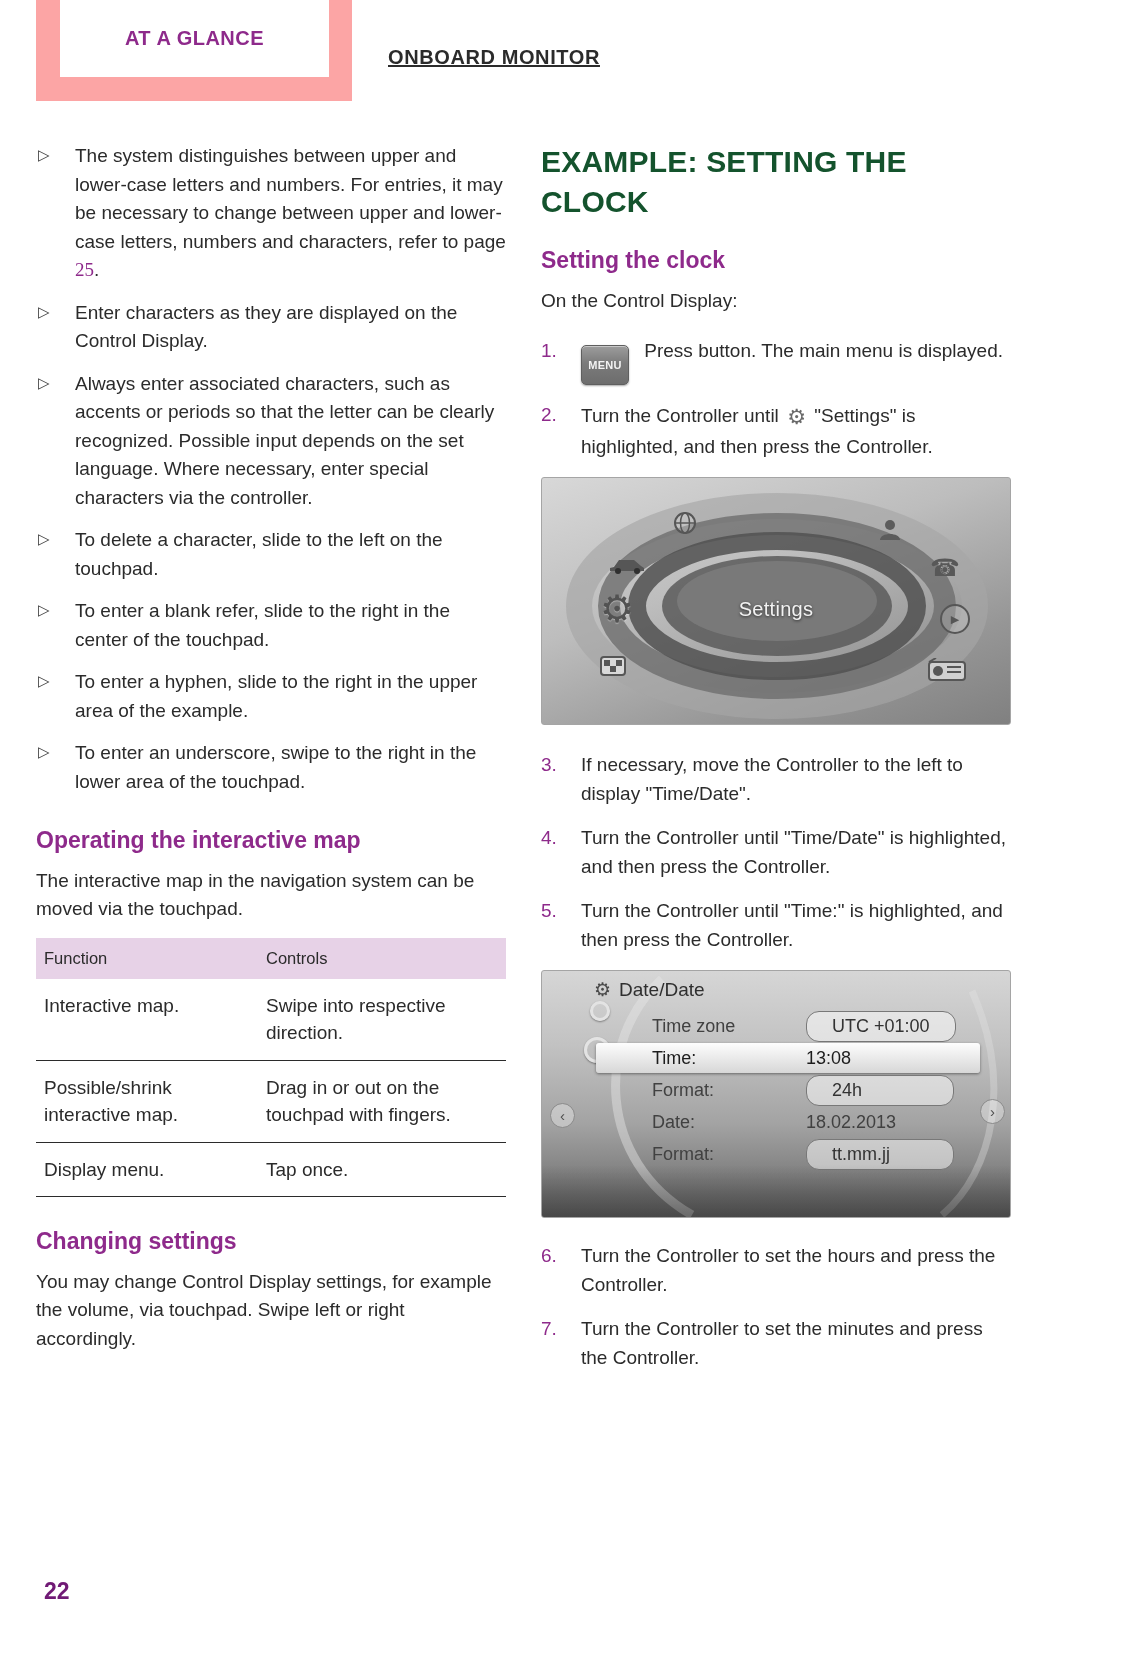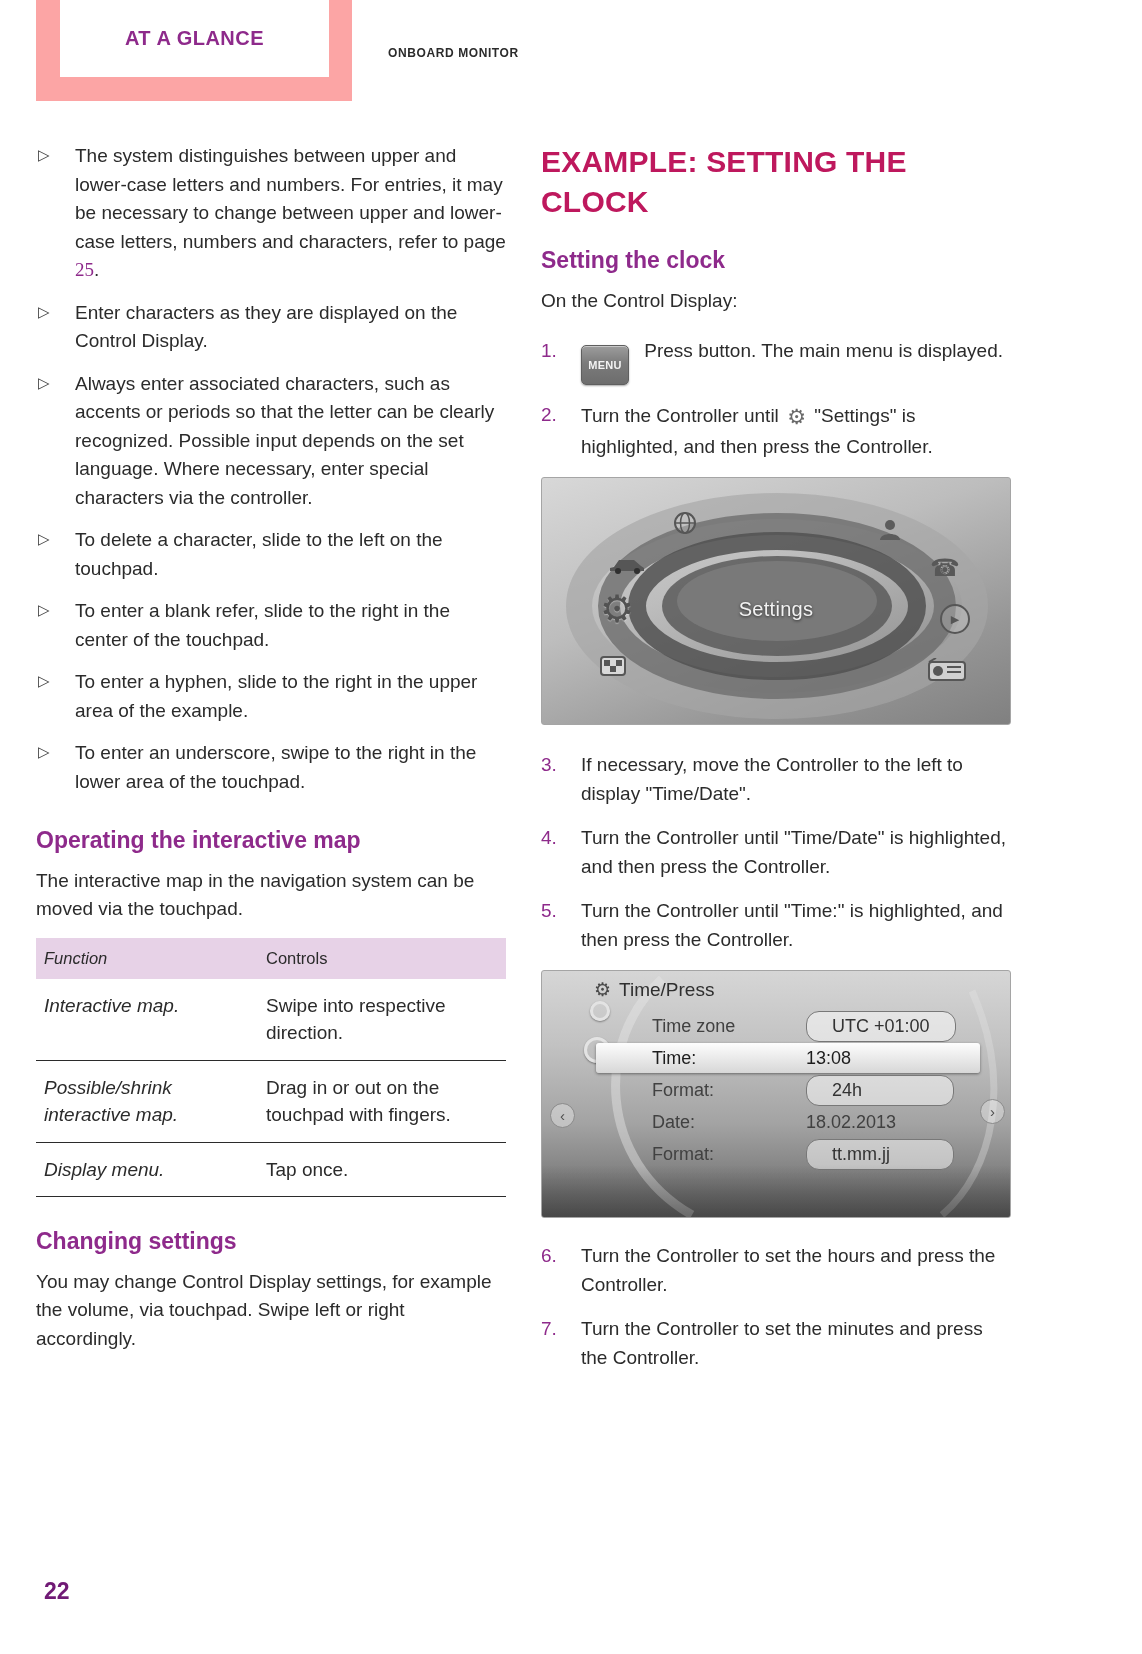--- a/index.html
+++ b/index.html
@@ -4,42 +4,42 @@
 <style>
   html,body { margin:0; padding:0; background:#ffffff; }
   body { font-family:"Liberation Sans", sans-serif; color:#2b2b2b; }
   .page { position:relative; width:1142px; height:1654px; background:#fff; overflow:hidden; }
 
   
   .chapter-tab { position:absolute; left:36px; top:0; width:316px; height:101px; background:#fca5a5; }
   .chapter-tab-inner { position:absolute; left:24px; top:0; width:269px; height:77px; background:#fff;
                        display:flex; align-items:center; justify-content:center; }
   .chapter-tab-inner span { color:#8e2a8b; font-weight:bold; font-size:20px; letter-spacing:.5px; }
-  .section-label { position:absolute; left:388px; top:46px; font-size:12px; font-weight:bold; letter-spacing:.6px; color:#2b2b2b; }
+  .section-label { position:absolute; left:388px; top:46px; font-size:20px; font-weight:bold; letter-spacing:.6px; color:#2b2b2b;text-decoration:underline; }
 
   
   .content { position:absolute; left:36px; top:142px; width:1070px; display:flex; gap:35px; align-items:flex-start; }
   .col { width:470px; font-size:19px; line-height:1.5; }
 
   
   ul.bullets { list-style:none; margin:0; padding:0; }
   ul.bullets li { position:relative; padding-left:39px; margin-bottom:14px; }
   .tri { position:absolute; left:2px; top:2px; font-size:15px; color:#3c3c3c; }
   .plink { color:#8e2a8b; text-decoration:none; cursor:pointer;font-family:Liberation Serif, serif; }
 
   h3.sub { color:#8e2a8b; font-size:23px; font-weight:bold; margin:30px 0 12px 0; line-height:1.25; }
   .col p { margin:0 0 14px 0; }
 
   table.tbl { width:100%; border-collapse:collapse; table-layout:fixed; margin-top:14px; }
   table.tbl th { background:#e7d2e7; font-weight:normal; font-size:16.5px; text-align:left; padding:8px 8px; color:#2b2b2b; }
-  table.tbl th.c1, table.tbl td.c1 { width:206px;font-style:italic; }
+  table.tbl th.c1, table.tbl td.c1 { width:206px; }
   table.tbl td { padding:13px 8px 13px 8px; vertical-align:top; border-bottom:1.5px solid #2b2b2b; font-size:19px; line-height:1.45; }
 
   
-  h2.big { color:#be185d; font-size:30px; line-height:1.33; font-weight:bold; margin:0 0 24px 0; letter-spacing:.2px; }
+  h2.big { color:#14532d; font-size:30px; line-height:1.33; font-weight:bold; margin:0 0 24px 0; letter-spacing:.2px; }
   ol.steps { list-style:none; margin:0 0 6px 0; padding:0; }
   ol.steps li { position:relative; padding-left:40px; margin-bottom:16px; }
   .step-num { position:absolute; left:0; top:0; color:#8e2a8b; }
   .menu-btn { display:inline-flex; align-items:center; justify-content:center; width:46px; height:38px;
               background:linear-gradient(180deg,#9d9d9d,#7b7b7b 45%,#6d6d6d); border:1px solid #5f5f5f; border-radius:5px;
               box-shadow:inset 0 1px 0 rgba(255,255,255,.45), 0 1px 2px rgba(0,0,0,.35);
               color:#f3f3f3; font-size:11px; font-weight:bold; letter-spacing:.3px;
               margin-right:10px; vertical-align:-12px; }
   .gear-inline { color:#6a6a6a; font-size:21px; vertical-align:-2px; padding:0 3px; }
 
@@ -245,21 +245,21 @@
       </ol>
 
       <div class="screen timedate-screen">
         <svg class="abs" width="468" height="246">
           <path d="M120 8 C52 70 56 190 150 244" fill="none" stroke="#e6e6e6" stroke-width="9" opacity="0.45"></path>
           <path d="M430 20 C470 110 452 200 400 244" fill="none" stroke="#e6e6e6" stroke-width="7" opacity="0.35"></path>
         </svg>
 
         <div class="td-header">
           <span class="g">⚙</span>
-          <span>Time/Press</span>
+          <span>Date/Date</span>
         </div>
 
         <span class="ring" style="left:48px; top:30px; width:14px; height:14px;"></span>
         <span class="ring" style="left:42px; top:66px; width:20px; height:20px;"></span>
 
         <div class="td-row" style="top:40px;">
           <span class="lbl">Time zone</span>
           <span class="val pill">UTC +01:00</span>
         </div>
         <div class="td-row hl" style="top:72px;">

